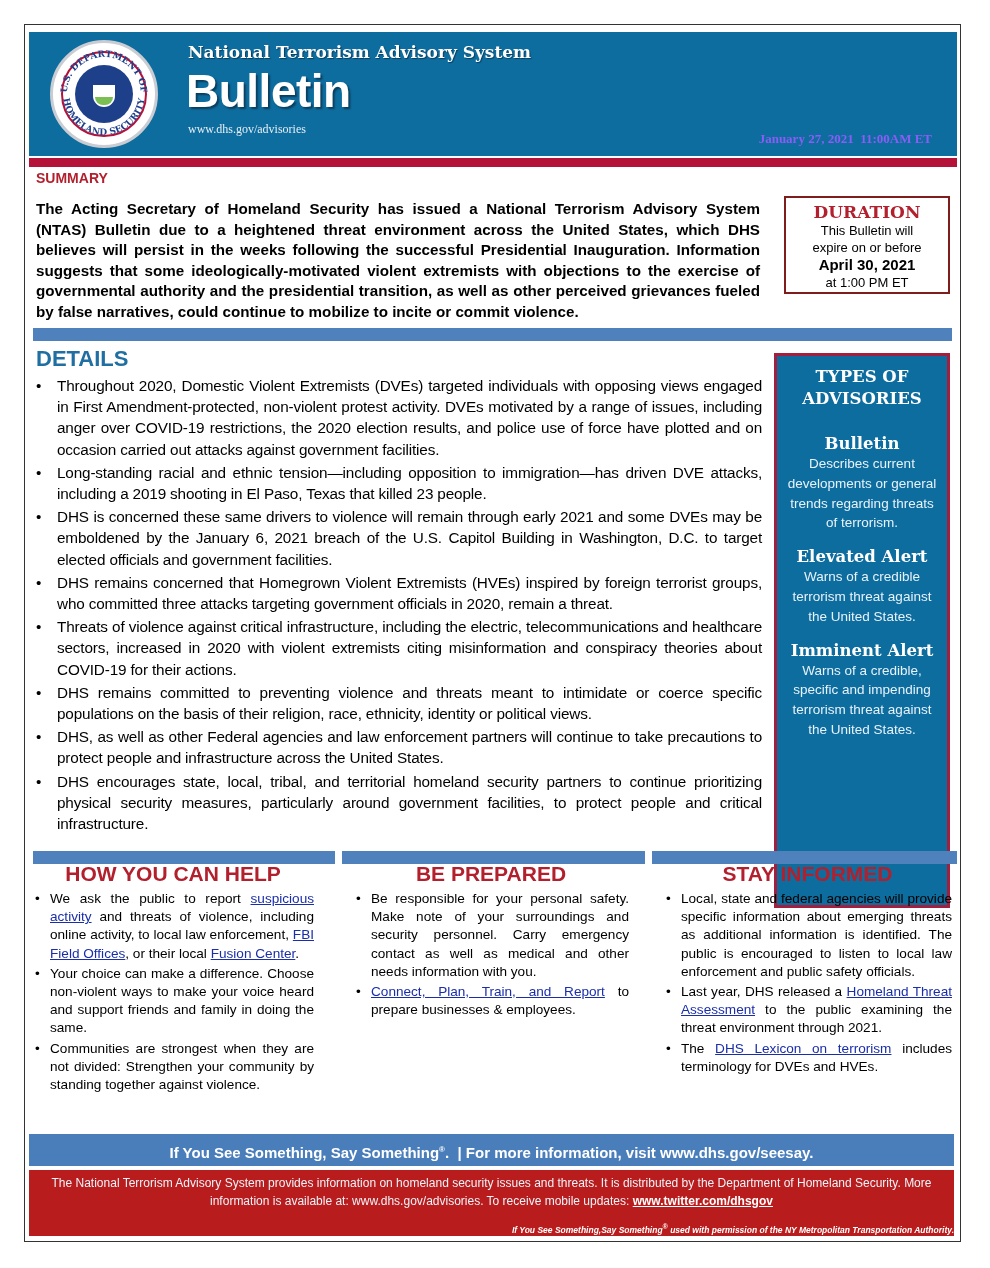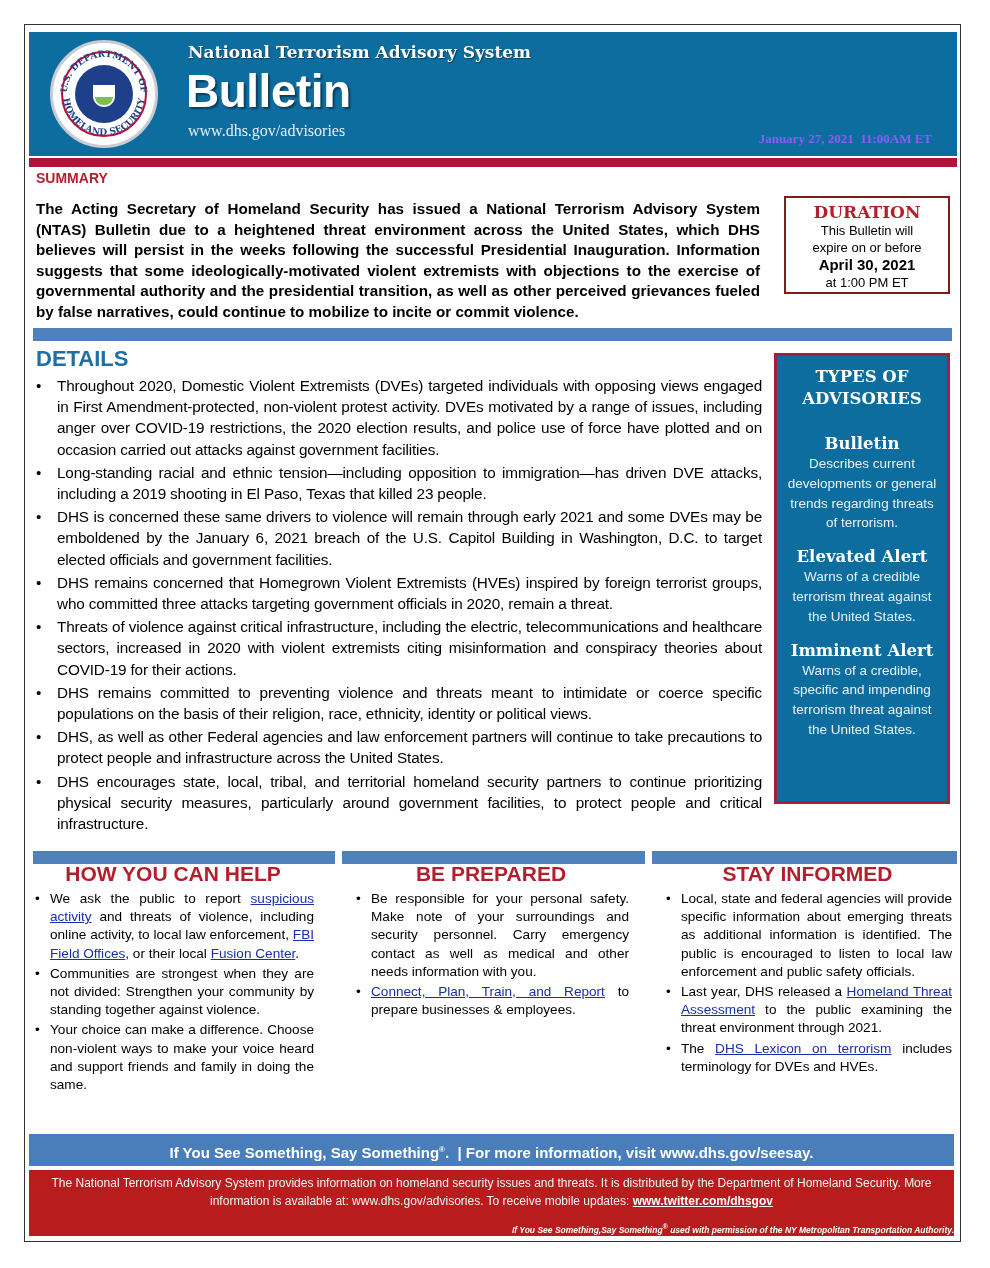--- a/index.html
+++ b/index.html
@@ -8,34 +8,34 @@
   .header{position:absolute;left:29px;top:32px;width:928px;height:124px;background:#0e6d9f;}
   .redbar{position:absolute;left:29px;top:158px;width:928px;height:9px;background:#b5123a;}
   .seal{position:absolute;left:50px;top:40px;width:108px;height:108px;border-radius:50%;background:#fff;border:3px solid #c9ccd2;box-sizing:border-box;}
   .seal .ring{position:absolute;left:8px;top:8px;width:86px;height:86px;border-radius:50%;border:2px solid #b5123a;box-sizing:border-box;}
   .seal .eagle{position:absolute;left:22px;top:22px;width:58px;height:58px;border-radius:50%;background:#1e3f8a;}
   .seal .shield{position:absolute;left:38px;top:40px;width:26px;height:26px;background:#fff;border-radius:0 0 13px 13px;border:2px solid #1e3f8a;box-sizing:border-box;}
   .seal .shield:after{content:"";position:absolute;left:2px;top:12px;width:18px;height:8px;background:#7bbf54;border-radius:0 0 9px 9px;}
   .seal-text{position:absolute;left:0;top:0;width:102px;height:102px;}
   .h-sub{position:absolute;left:188px;top:42px;font-family:"DejaVu Serif",serif;font-weight:bold;font-size:17px;color:#fff;text-shadow:1px 1px 1px #0a3d5c;}
   .h-title{position:absolute;left:186px;top:64px;font-family:"Liberation Sans",sans-serif;font-weight:bold;font-size:46px;color:#fff;text-shadow:2px 2px 2px #0a3d5c;letter-spacing:-0.5px;}
-  .h-url{position:absolute;left:188px;top:122px;font-family:"Liberation Serif",serif;font-size:16px;color:#e8eef4;}
+  .h-url{position:absolute;left:188px;top:122px;font-family:"Liberation Serif",serif;font-size:12px;color:#e8eef4;}
   .h-date{position:absolute;right:58px;top:131px;font-family:"Liberation Serif",serif;font-weight:bold;font-size:13px;color:#8b5cf6;}
   .sum-title{position:absolute;left:36px;top:170px;font-weight:bold;font-size:14px;color:#b21f2d;}
   .sum-text{position:absolute;left:36px;top:199px;width:724px;font-weight:bold;font-size:15.2px;line-height:20.5px;text-align:justify;}
   .duration{position:absolute;left:784px;top:196px;width:166px;height:98px;border:2px solid #7f1d1d;box-sizing:border-box;text-align:center;}
   .duration .dt{font-family:"DejaVu Serif",serif;font-weight:bold;color:#b21f2d;font-size:17px;margin-top:4px;}
   .duration .dl{font-size:13px;line-height:17px;}
   .duration .dd{font-weight:bold;font-size:15px;line-height:18px;}
   .bluebar{position:absolute;height:13px;background:#4f81bd;}
   .det-title{position:absolute;left:36px;top:346px;font-weight:bold;font-size:22px;color:#1f6fa3;}
   .det-list{position:absolute;left:36px;top:375px;width:726px;margin:0;padding:0;list-style:none;}
   .det-list li{position:relative;padding-left:21px;font-size:15.3px;line-height:21.2px;text-align:justify;margin-bottom:2px;font-family:"Liberation Sans",sans-serif;letter-spacing:-0.15px;}
   .det-list li:before{content:"•";position:absolute;left:0;top:0;}
-  .types{position:absolute;left:774px;top:353px;width:176px;height:451px;background:#0e6d9f;border:3px solid #a31f3d;box-sizing:border-box;color:#fff;text-align:center;}
+  .types{position:absolute;left:774px;top:353px;width:176px;height:555px;background:#0e6d9f;border:3px solid #a31f3d;box-sizing:border-box;color:#fff;text-align:center;}
   .types .tt{font-family:"DejaVu Serif",serif;font-weight:bold;font-size:16.5px;line-height:22px;margin-top:10px;}
   .types .th{font-family:"DejaVu Serif",serif;font-weight:bold;font-size:16.5px;margin-top:14px;line-height:20px;}
   .types .td{font-size:13.5px;line-height:19.8px;color:#e8f2fa;padding:0 6px;}
   .col{position:absolute;top:862px;}
   .col-title{font-weight:bold;font-size:21px;color:#b21f2d;text-align:center;margin-bottom:4px;}
   .col ul{margin:0;padding:0;list-style:none;}
   .col li{position:relative;padding-left:18px;font-size:13.6px;line-height:18.2px;text-align:justify;margin-bottom:2px;}
   .col li:before{content:"•";position:absolute;left:3px;top:0;}
   .lnk{color:#1a2eaa;text-decoration:underline;}
   .see{position:absolute;left:29px;top:1134px;width:925px;height:32px;background:#4a7ebb;color:#fff;font-weight:bold;font-size:15px;text-align:center;line-height:32px;}
@@ -107,22 +107,22 @@
 </div>
 
 <div class="bluebar" style="left:33px;top:851px;width:302px;"></div>
 <div class="bluebar" style="left:342px;top:851px;width:303px;"></div>
 <div class="bluebar" style="left:652px;top:851px;width:305px;"></div>
 
 <div class="col" style="left:32px;width:282px;">
   <div class="col-title">HOW YOU CAN HELP</div>
   <ul>
     <li><span>We ask the public to report </span><span class="lnk">suspicious activity</span><span> and threats of violence, including online activity, to local law enforcement, </span><span class="lnk">FBI Field Offices</span><span>, or their local </span><span class="lnk">Fusion Center</span><span>.</span></li>
+    <li>Your choice can make a difference. Choose non-violent ways to make your voice heard and support friends and family in doing the same.</li>
     <li>Communities are strongest when they are not divided:  Strengthen your community by standing together against violence.</li>
-    <li>Your choice can make a difference. Choose non-violent ways to make your voice heard and support friends and family in doing the same.</li>
   </ul>
 </div>
 
 <div class="col" style="left:353px;width:276px;">
   <div class="col-title">BE PREPARED</div>
   <ul>
     <li>Be responsible for your personal safety. Make note of your surroundings and security personnel. Carry emergency contact as well as medical and other needs information with you.</li>
     <li><span class="lnk">Connect, Plan, Train, and Report</span><span> to prepare businesses &amp; employees.</span></li>
   </ul>
 </div>

